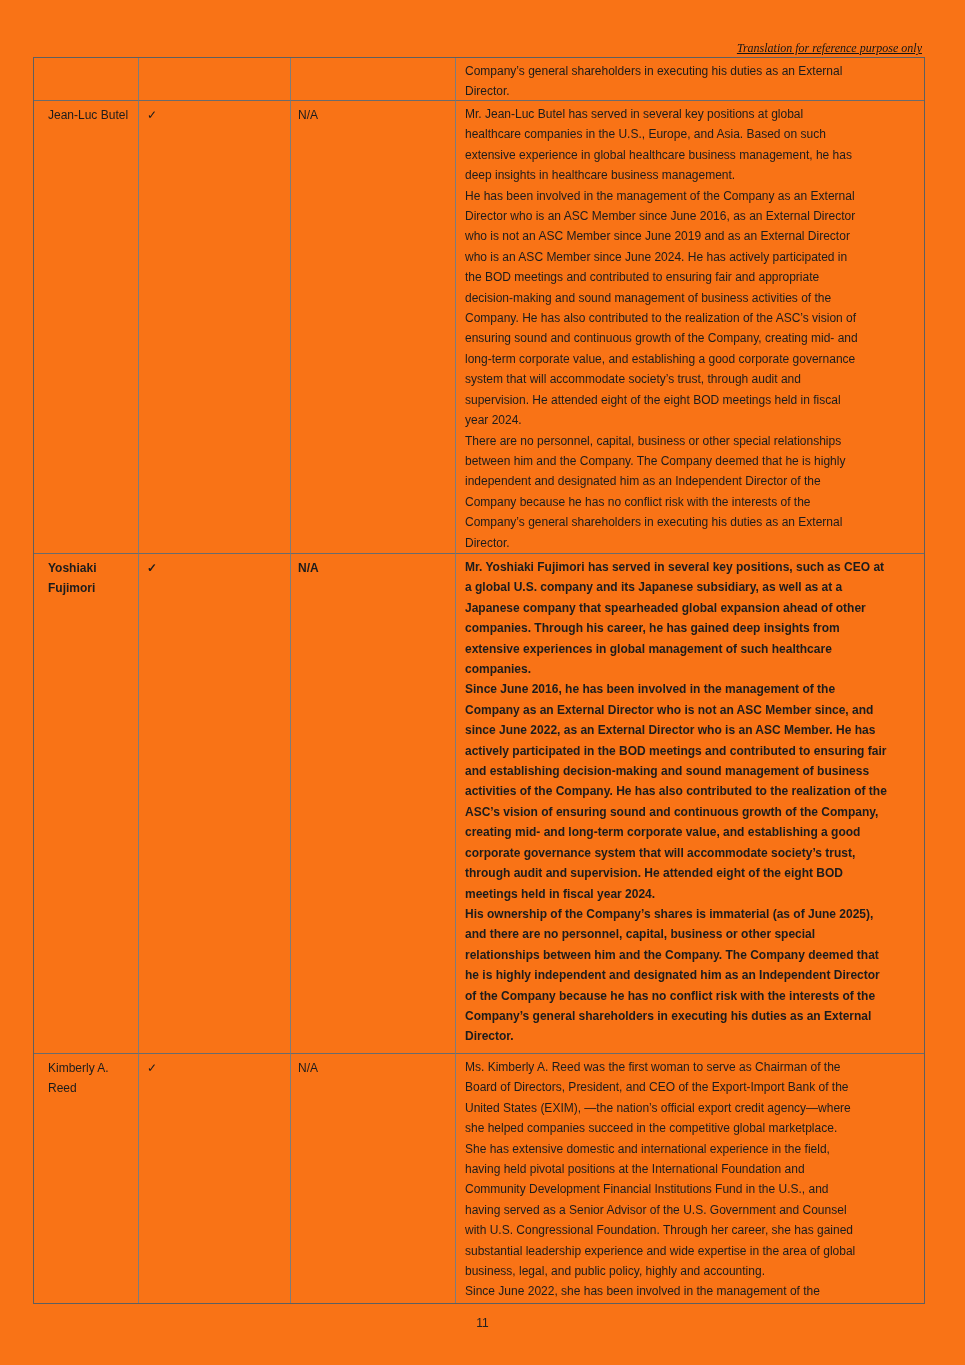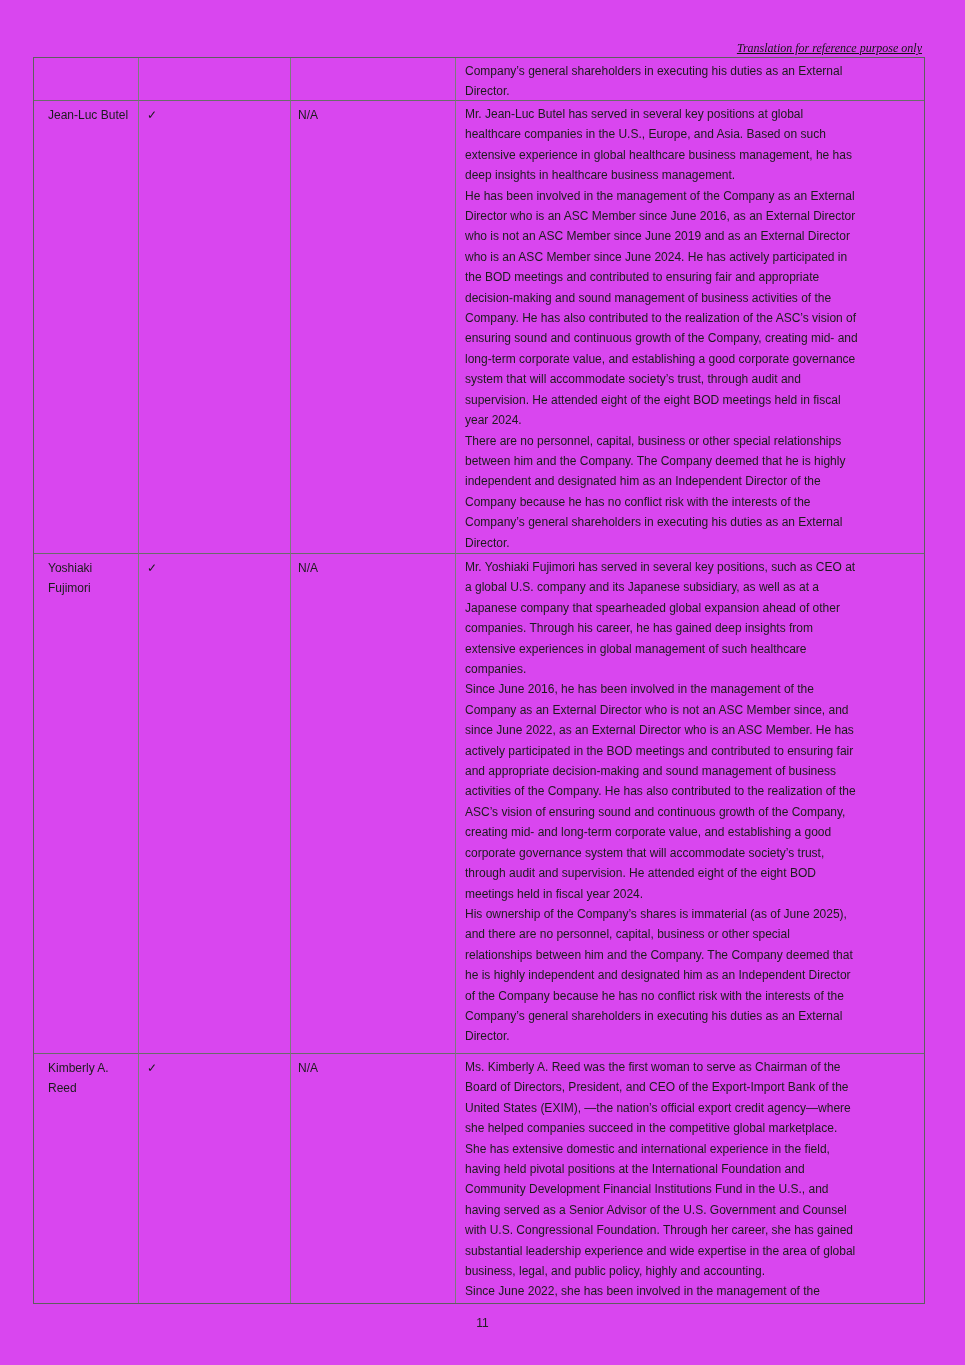--- a/index.html
+++ b/index.html
@@ -1,20 +1,20 @@
 <!DOCTYPE html>
 <html><head>
 <meta charset="utf-8">
 <style>
   html, body { margin: 0; padding: 0; background: #e8e8e8; }
   .page {
     position: relative;
     width: 965px;
     height: 1365px;
-    background: #d946ef;
+    background: #f97316;
     font-family: "Liberation Sans", sans-serif;
     color: #1c1c1c;
     overflow: hidden;
   }
   .header-note {
     position: absolute;
     top: 41px;
     right: 43px;
     font-family: "Liberation Serif", serif;
     font-style: italic;
@@ -30,21 +30,21 @@
     border: 1px solid #5f5f5f;
     box-sizing: content-box;
   }
   .row {
     display: grid;
     grid-template-columns: 105px 152px 165px 1fr;
     box-sizing: border-box;
   }
   .row-h0 { height: 43px; }
   .row-h1 { height: 453px; }
-  .row-h2 { height: 500px; }
+  .row-h2 { height: 500px; font-weight: bold; }
   .row-h3 { height: 249px; }
   .cell {
     box-sizing: border-box;
     overflow: hidden;
     border-right: 1px solid #7c7c7c;
     border-bottom: 1px solid #6b6b6b;
     font-size: 12px;
     line-height: 20.4px;
   }
   .cell:last-child { border-right: none; }
@@ -118,21 +118,21 @@
           <div class="line">Mr. Yoshiaki Fujimori has served in several key positions, such as CEO at</div>
           <div class="line">a global U.S. company and its Japanese subsidiary, as well as at a</div>
           <div class="line">Japanese company that spearheaded global expansion ahead of other</div>
           <div class="line">companies. Through his career, he has gained deep insights from</div>
           <div class="line">extensive experiences in global management of such healthcare</div>
           <div class="line">companies.</div>
           <div class="line">Since June 2016, he has been involved in the management of the</div>
           <div class="line">Company as an External Director who is not an ASC Member since, and</div>
           <div class="line">since June 2022, as an External Director who is an ASC Member. He has</div>
           <div class="line">actively participated in the BOD meetings and contributed to ensuring fair</div>
-          <div class="line">and appropriate decision-making and sound management of business</div>
+          <div class="line">and establishing decision-making and sound management of business</div>
           <div class="line">activities of the Company. He has also contributed to the realization of the</div>
           <div class="line">ASC’s vision of ensuring sound and continuous growth of the Company,</div>
           <div class="line">creating mid- and long-term corporate value, and establishing a good</div>
           <div class="line">corporate governance system that will accommodate society’s trust,</div>
           <div class="line">through audit and supervision. He attended eight of the eight BOD</div>
           <div class="line">meetings held in fiscal year 2024.</div>
           <div class="line">His ownership of the Company’s shares is immaterial (as of June 2025),</div>
           <div class="line">and there are no personnel, capital, business or other special</div>
           <div class="line">relationships between him and the Company. The Company deemed that</div>
           <div class="line">he is highly independent and designated him as an Independent Director</div>

